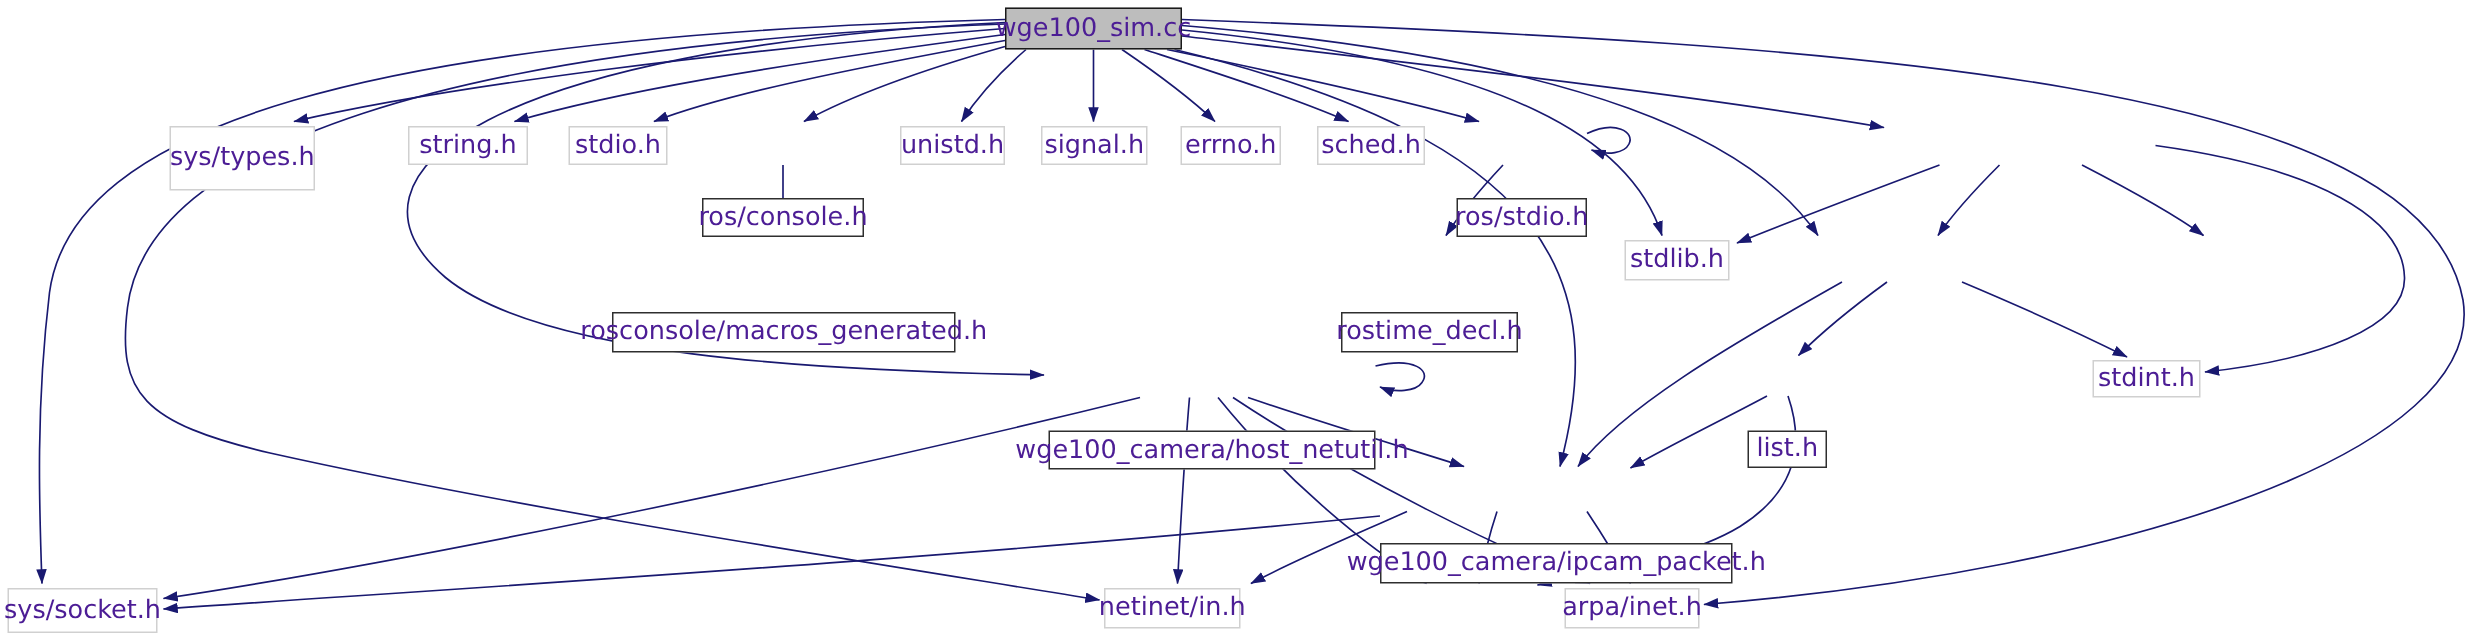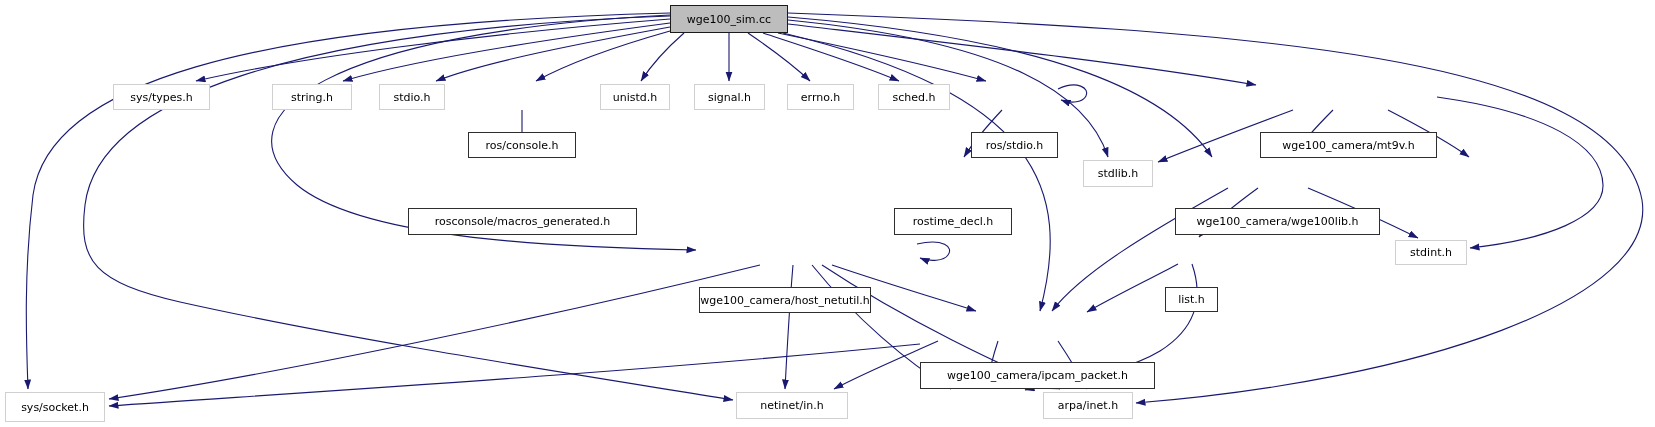--- a/index.html
+++ b/index.html
@@ -1,21 +1,21 @@
 <!DOCTYPE html>
 <html><head>
 <meta charset="utf-8">
 <style>
   html,body{margin:0;padding:0;background:#ffffff;}
   .graph{position:relative;width:1655px;height:427px;background:#ffffff;overflow:hidden;
          font-family:"DejaVu Sans","Liberation Sans",sans-serif;}
   .graph svg{position:absolute;left:0;top:0;width:1655px;height:427px;}
   .edge{fill:none;stroke:#191970;stroke-width:1.1px;}
   .node{position:absolute;display:flex;align-items:center;justify-content:center;
-        box-sizing:border-box;background:#ffffff;color:#000000;font-size:11px;
+        box-sizing:border-box;background:#ffffff;color:#4c1d95;font-size:17px;
         white-space:nowrap;line-height:1;}
   .node.plain{border:1px solid #d0d0d0;}
   .node.linked{border:1.5px solid #2e2e2e;margin-top:48px;}
   .node.main{background:#bdbdbd;border:1.8px solid #1a1a1a;}
   #nodes{position:absolute;left:0;top:0;width:100%;height:100%;}
 </style>
 </head>
 <body>
 
 <div class="graph">
@@ -64,21 +64,21 @@
         <path d="M938,341 C900,358 862,374 834,389" class="edge" marker-end="url(#arrow)"></path>
         <path d="M998,341 C993,356 989,372 986,389" class="edge" marker-end="url(#arrow)"></path>
         <path d="M1058,341 C1068,356 1078,372 1087,389" class="edge" marker-end="url(#arrow)"></path>
         <path d="M920,344 C640,372 310,392 109,406" class="edge" marker-end="url(#arrow)"></path>
       </g>
   </svg>
   <div id="nodes">
       <div class="node main" style="left: 670px; top: 5px; width: 118px; height: 28px;">
         <span>wge100_sim.cc</span>
       </div>
-      <div class="node plain" style="left: 113px; top: 84px; width: 97px; height: 26px; justify-content: center;">
+      <div class="node plain" style="left: 113px; top: 84px; width: 97px; height: 43px; justify-content: center;">
         <span>sys/types.h</span>
       </div>
       <div class="node plain" style="left: 272px; top: 84px; width: 80px; height: 26px;">
         <span>string.h</span>
       </div>
       <div class="node plain" style="left: 379px; top: 84px; width: 66px; height: 26px;">
         <span>stdio.h</span>
       </div>
       <div class="node linked" style="left: 468px; top: 84px; width: 108px; height: 26px;">
         <span>ros/console.h</span>
@@ -91,51 +91,45 @@
       </div>
       <div class="node plain" style="left: 787px; top: 84px; width: 67px; height: 26px;">
         <span>errno.h</span>
       </div>
       <div class="node plain" style="left: 878px; top: 84px; width: 72px; height: 26px;">
         <span>sched.h</span>
       </div>
       <div class="node linked" style="left: 971px; top: 84px; width: 87px; height: 26px;">
         <span>ros/stdio.h</span>
       </div>
-      <div class="node linked" style="left: 1260px; top: 84px; width: 177px; height: 26px;">
-        <span>wge100_camera/mt9v.h</span>
-      </div>
       <div class="node linked" style="left: 408px; top: 160px; width: 229px; height: 27px;">
         <span>rosconsole/macros_generated.h</span>
       </div>
       <div class="node linked" style="left: 894px; top: 160px; width: 118px; height: 27px;">
         <span>rostime_decl.h</span>
       </div>
       <div class="node plain" style="left: 1083px; top: 160px; width: 70px; height: 27px;">
         <span>stdlib.h</span>
       </div>
-      <div class="node linked" style="left: 1175px; top: 160px; width: 205px; height: 27px;">
-        <span>wge100_camera/wge100lib.h</span>
-      </div>
-      <div class="node linked" style="left: 699px; top: 239px; width: 172px; height: 26px;">
+      <div class="node linked" style="left: 699px; top: 239px; width: 218px; height: 26px;">
         <span>wge100_camera/host_netutil.h</span>
       </div>
       <div class="node linked" style="left: 1165px; top: 239px; width: 53px; height: 25px;">
         <span>list.h</span>
       </div>
       <div class="node plain" style="left: 1395px; top: 240px; width: 72px; height: 25px;">
         <span>stdint.h</span>
       </div>
       <div class="node linked" style="left: 920px; top: 314px; width: 235px; height: 27px;">
         <span>wge100_camera/ipcam_packet.h</span>
       </div>
       <div class="node plain" style="left: 5px; top: 392px; width: 100px; height: 30px;">
         <span>sys/socket.h</span>
       </div>
-      <div class="node plain" style="left: 736px; top: 392px; width: 112px; height: 27px;">
+      <div class="node plain" style="left: 736px; top: 392px; width: 91px; height: 27px;">
         <span>netinet/in.h</span>
       </div>
       <div class="node linked" style="left: 953px; top: 392px; width: 65px; height: 27px;">
         <span>build.h</span>
       </div>
       <div class="node plain" style="left: 1043px; top: 392px; width: 90px; height: 27px;">
         <span>arpa/inet.h</span>
       </div>
     </div>
 </div>

